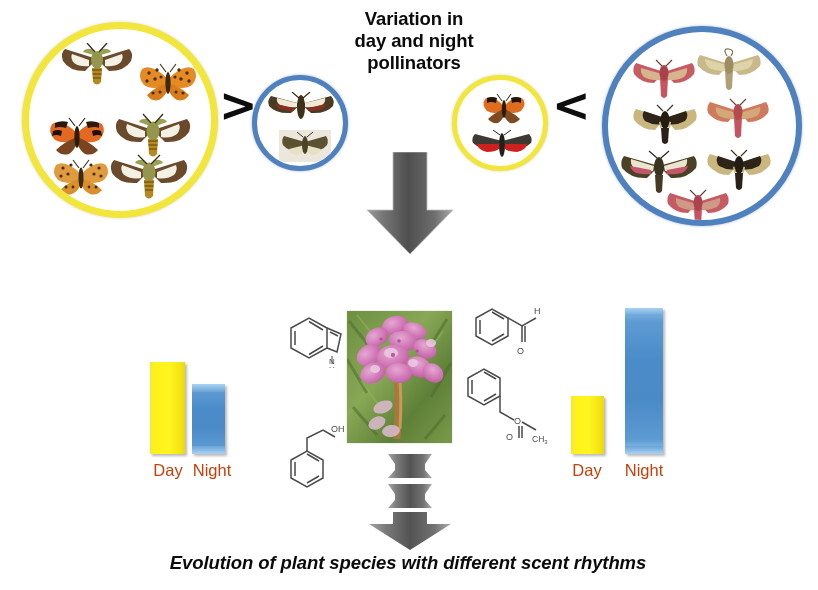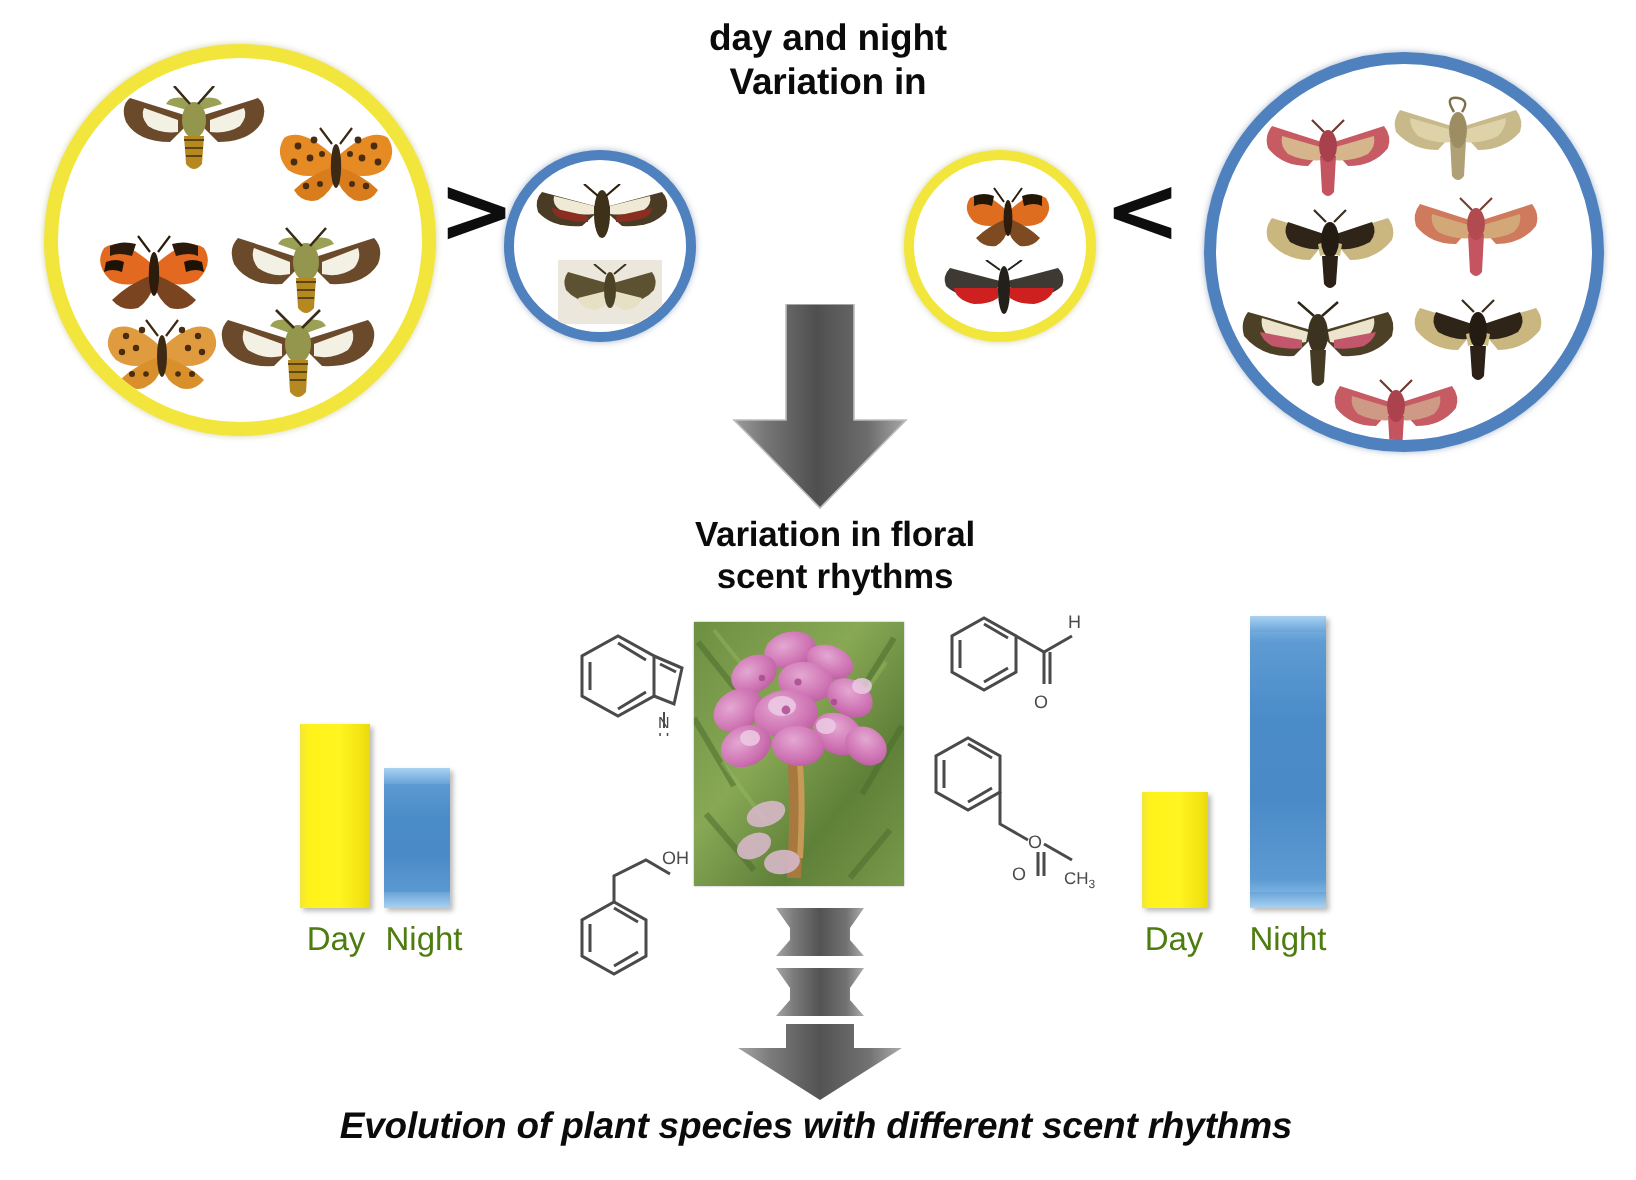--- a/index.html
+++ b/index.html
@@ -116,21 +116,21 @@
     position: absolute;
     left: 0; right: 0; bottom: 0;
     height: 8px;
     background: linear-gradient(to top, #a9d2f2, #6aa4d8);
   }
   .bar-label {
     position: absolute;
     bottom: 0px;
     text-align: center;
     font-size: 16.5px;
-    color: #4d7c0f;
+    color: #c2410c;
   }
 
   
   #flower-photo {
     position: absolute;
     left: 347px; top: 311px;
     width: 105px; height: 132px;
     overflow: hidden;
     box-shadow: 0 0 1px rgba(0,0,0,0.35);
   }
@@ -141,22 +141,23 @@
   #chem-phenylethanol{ left: 279px; top: 373px; margin-top: 43px; }
   #chem-phenylacetaldehyde { left: 472px; top: 300px; }
   #chem-phenethyl-acetate  { left: 462px; top: 368px; }
 </style>
 </head>
 <body>
 
 <div class="figure">
 
   <div class="heading" id="title-pollinators">
+    <div>Variation in</div>
     <div>day and night</div>
-    <div>Variation in</div>
+    <div>pollinators</div>
   </div>
 
   <div class="circle circle-yellow" id="circle-day-large">
 
     <div class="insect" style="left:30px; top:14px;">
       <svg width="76" height="48" viewBox="0 0 76 48">
         <path d="M38 16 L6 6 Q1 10 4 18 Q10 28 26 28 Z" fill="#6b4a2b"></path>
         <path d="M38 16 L70 6 Q75 10 72 18 Q66 28 50 28 Z" fill="#6b4a2b"></path>
         <path d="M30 17 L13 11 Q11 15 15 20 Q21 24 30 23 Z" fill="#f3f0e4"></path>
         <path d="M46 17 L63 11 Q65 15 61 20 Q55 24 46 23 Z" fill="#f3f0e4"></path>
@@ -421,24 +422,20 @@
         <path d="M32 14 L60 5 Q64 10 62 16 Q55 25 42 25 Z" fill="#c65b63"></path>
         <path d="M30 16 L10 10 Q9 15 13 19 Q21 23 30 22 Z" fill="#cf9a85"></path>
         <path d="M34 16 L54 10 Q55 15 51 19 Q43 23 34 22 Z" fill="#cf9a85"></path>
         <path d="M28 20 h8 l-1 18 q-3 4 -6 0 Z" fill="#c4545f"></path>
         <ellipse cx="32" cy="15" rx="4.5" ry="8" fill="#ab424e"></ellipse>
         <path d="M30 8 L24 2 M34 8 L40 2" stroke="#6f3a30" stroke-width="1.1" fill="none"></path>
       </svg>
     </div>
   </div>
 
-  <div class="heading" id="title-scent">
-    <div>Variation in floral</div>
-    <div>scent rhythms</div>
-  </div>
 
   <div class="bar-chart" style="left:140px; top:330px; width:130px; height:150px;">
     <div class="bar bar-yellow" style="left:10px; width:35px; height:92px;"></div>
     <div class="bar bar-blue" style="left:52px; width:33px; height:70px;"></div>
     <div class="bar-label" style="left:0px; width:56px;">Day</div>
     <div class="bar-label" style="left:46px; width:52px;">Night</div>
   </div>
 
   <div class="chem" id="chem-indole">
     <svg width="62" height="62" viewBox="0 0 62 62">

